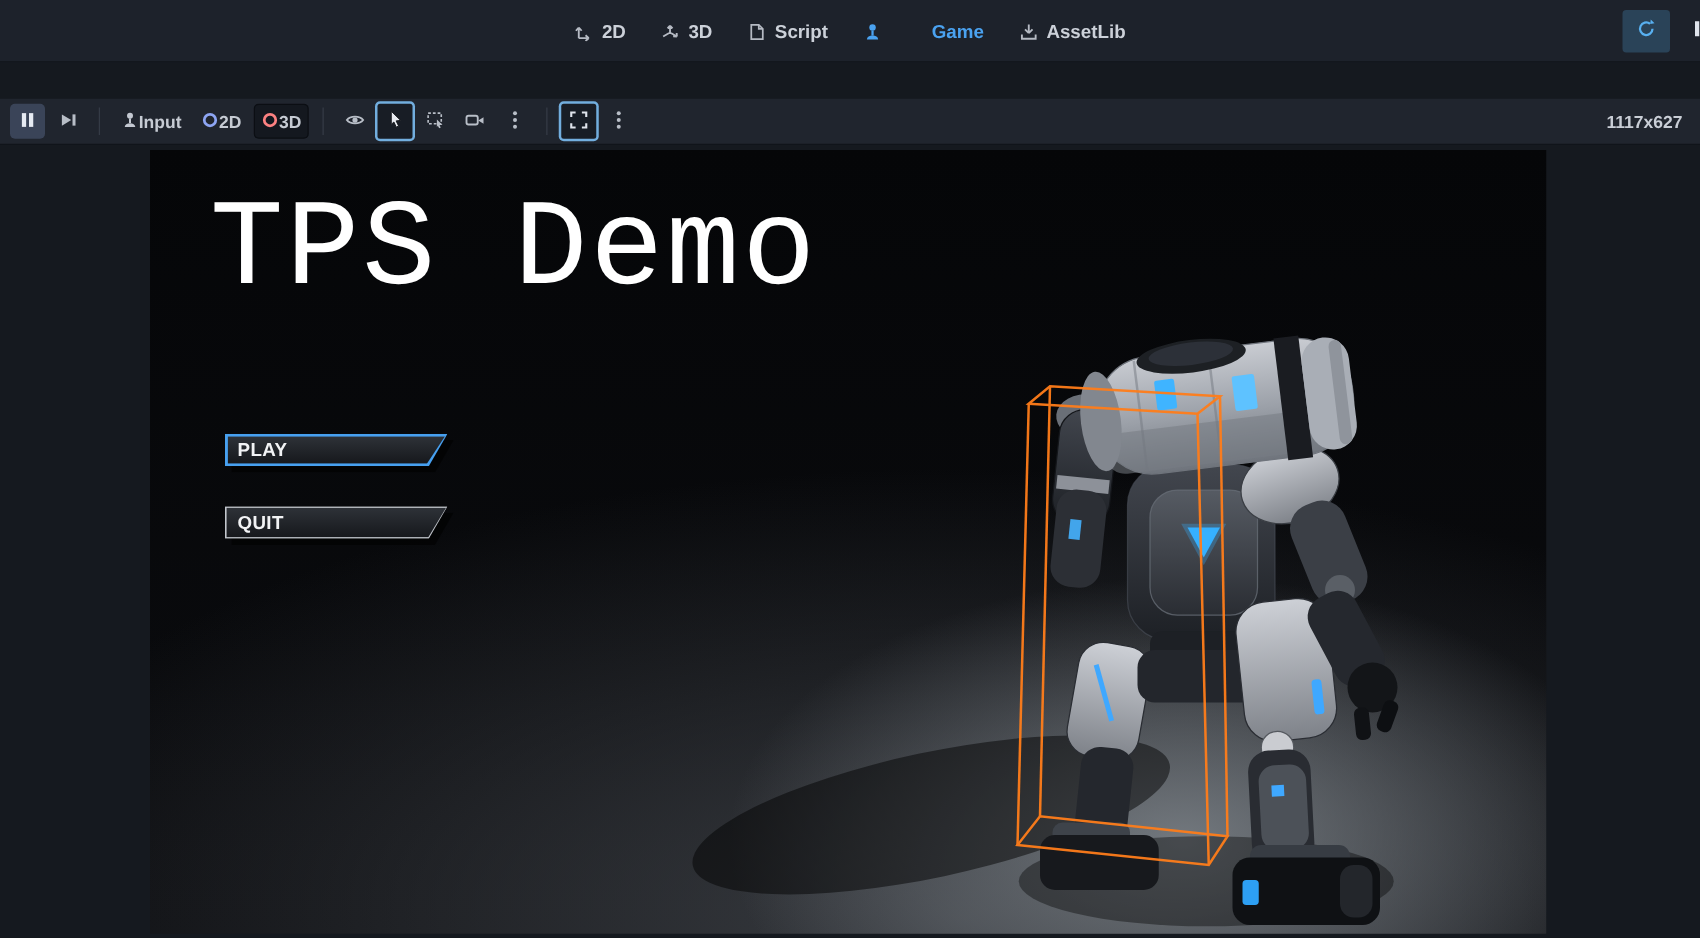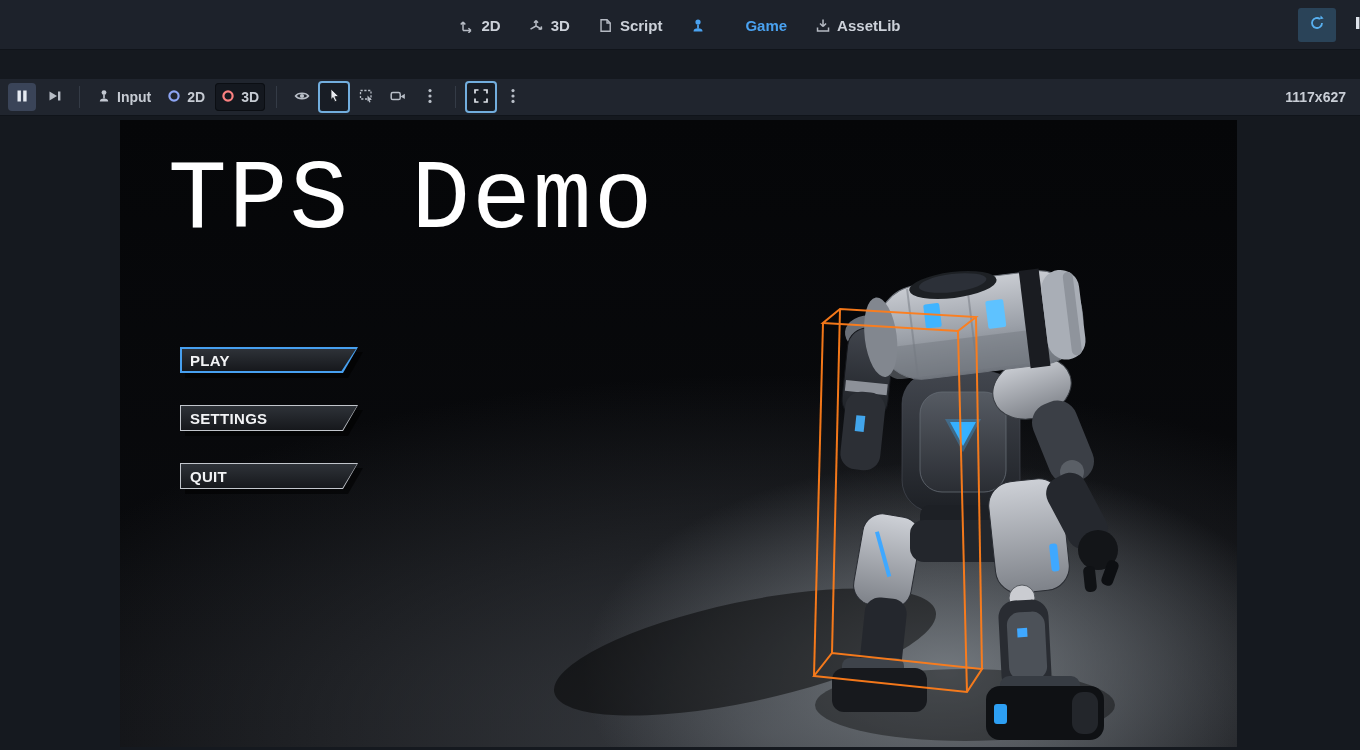--- a/index.html
+++ b/index.html
@@ -31,21 +31,21 @@
   .scene-tab .close { color:#8f96a0; font-size:13px; line-height:1; padding:2px; }
   .tab-add { width:30px; display:flex; align-items:center; justify-content:center;
              color:#8f96a0; font-size:19px; font-weight:bold; }
   .tab-expand { margin-left:auto; margin-right:10px; display:flex; align-items:center; }
 
   
   .toolbar { position:absolute; top:79px; left:0; right:0; height:37px;
              background:#20252e; border-bottom:1px solid #10141a;
              display:flex; align-items:center; padding:0 8px; gap:4px; }
   .tb-btn { height:28px; min-width:28px; border-radius:4px; display:flex;
-            align-items:center; justify-content:center; gap:6px;
+            align-items:center; justify-content:center; 
             color:#c6cbd3; font-size:14px; font-weight:bold; padding:0 6px; }
   .tb-btn.active-light { background:#3a4458; }
   .tb-btn.pressed { background:#14181f; box-shadow:inset 0 0 0 1px #0b0e13; }
   .tb-btn.focused { box-shadow:0 0 0 2px #72aede; background:#181d25; border-radius:2px; }
   .tb-sep { width:1px; height:22px; background:#343b46; margin:0 7px; }
   .tb-res { margin-left:auto; color:#c9ced6; font-size:14px; font-weight:bold;
             padding-right:6px; }
 
   
   .viewport-surround { position:absolute; top:116px; left:0; right:0; bottom:0;
@@ -261,25 +261,20 @@
   <div class="viewport-surround">
     <div class="game-viewport">
 
       <div class="game-title">TPS Demo</div>
 
       <div class="menu">
         <div class="menu-btn selected">
           <div class="border"></div>
           <div class="fill"></div>
           <div class="label">PLAY</div>
-        </div>
-        <div class="menu-btn">
-          <div class="border"></div>
-          <div class="fill"></div>
-          <div class="label">SETTINGS</div>
         </div>
         <div class="menu-btn">
           <div class="border"></div>
           <div class="fill"></div>
           <div class="label">QUIT</div>
         </div>
       </div>
 
       <svg class="robot-svg" viewBox="420 140 700 487">
         <defs>

